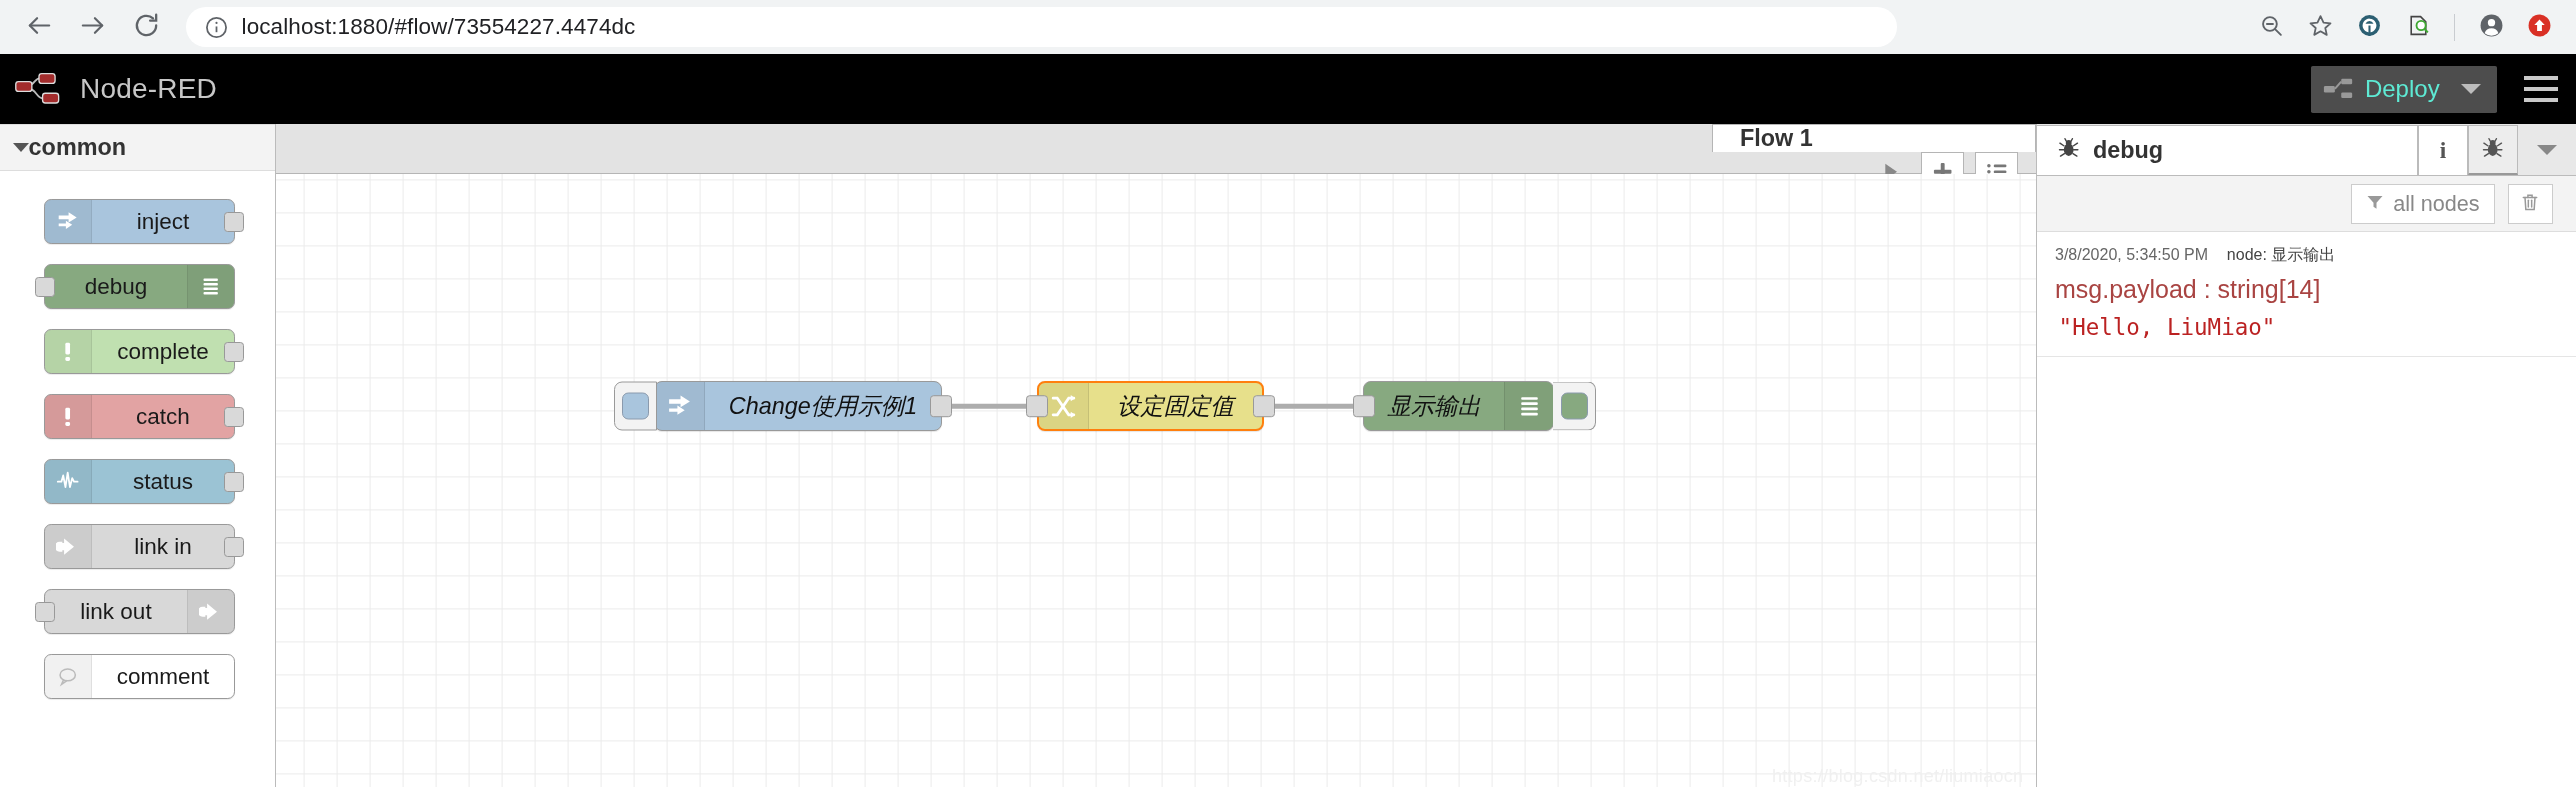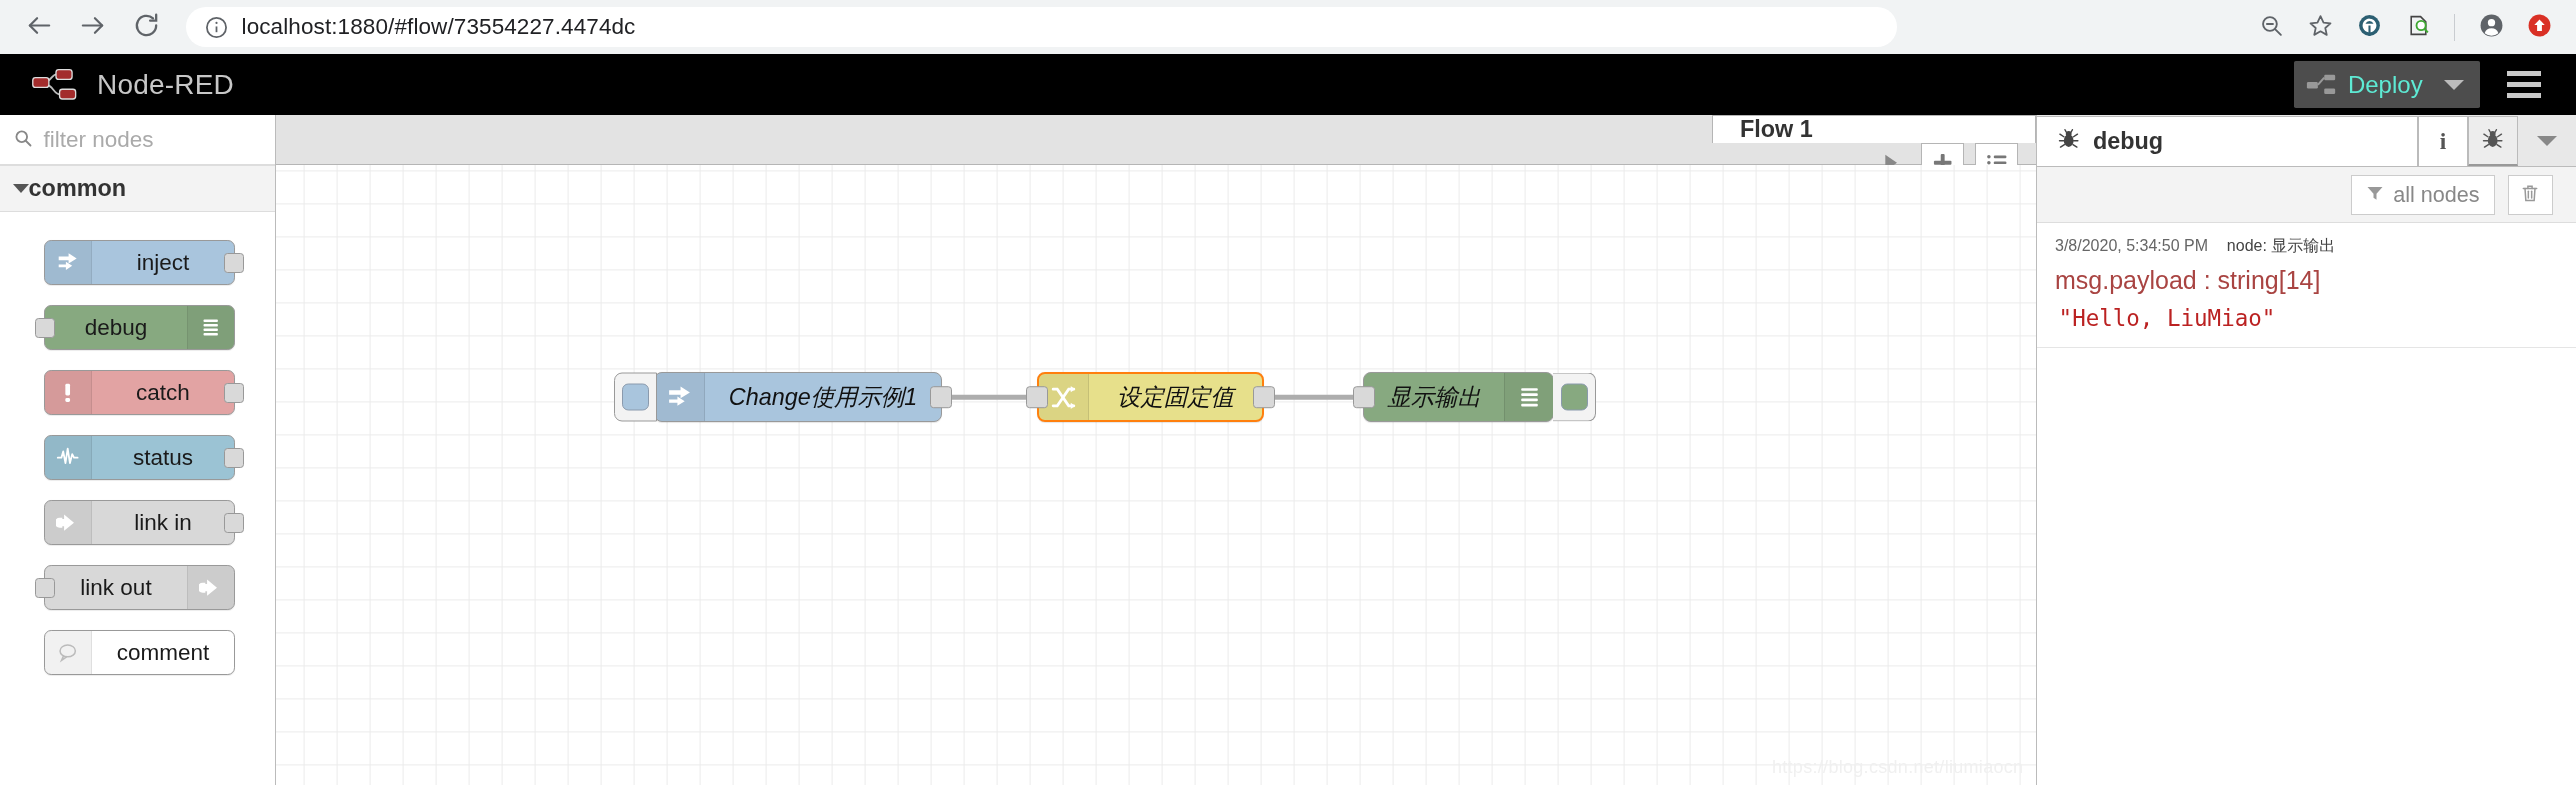--- a/index.html
+++ b/index.html
@@ -40,23 +40,23 @@
   .tb-icon {
     width: 47px; height: 47px;
     display: flex; align-items: center; justify-content: center;
     color: #5f6368; border-radius: 50%;
   }
   .tb-icon svg { width: 25px; height: 25px; }
   .tb-sep { width: 0.9px; height: 27px; background: #c9ccd0; margin: 0 10.8px; }
 
   
   #nr-header {
-    height: 61px; background: #000;
+    height: 70px; background: #000;
     display: flex; align-items: center;
-    padding: 0 31px; position: relative; gap: 12px;
+    padding: 0 14px; position: relative; gap: 12px;
   }
   #nr-logo { display: flex; align-items: center; gap: 16px; }
   #nr-logo-mark { width: 50px; height: 38px; }
   #nr-title { color: #c7c7c7; font-size: 28px; letter-spacing: 0.2px; }
 
   #nr-header-right {
     margin-left: auto; display: flex; align-items: center; gap: 23.4px;
   }
   #deploy-btn {
     background: #4d4d4d; color: #5eead4;
@@ -414,29 +414,20 @@
       <span></span>
       <span></span>
       <span></span>
     </div>
   </div>
 </div>
 
 <div id="workspace">
 
   <div id="palette">
-    <div id="palette-search">
-      <span>
-        <svg viewBox="0 0 24 24" fill="none" stroke="currentColor" stroke-width="2.2" stroke-linecap="round">
-          <circle cx="10.5" cy="10.5" r="6.4"></circle>
-            <line x1="15.3" y1="15.3" x2="21" y2="21"></line>
-        </svg>
-      </span>
-      <input id="palette-search-input" type="text" placeholder="filter nodes" style="">
-    </div>
 
     <div class="palette-category">
       <span class="cat-chevron"></span>
       <span class="cat-label">common</span>
     </div>
 
     <div id="palette-nodes">
 
       <div class="pal-node-row">
         <div class="pal-node" style="background:#a9c5dd">
@@ -459,20 +450,32 @@
             <svg viewBox="0 0 26 26" fill="#fff">
               <rect x="5" y="4" width="16" height="2.6" rx="1"></rect>
               <rect x="5" y="9" width="16" height="2.6" rx="1"></rect>
               <rect x="5" y="14" width="16" height="2.6" rx="1"></rect>
               <rect x="5" y="19" width="16" height="2.6" rx="1"></rect>
             </svg>
           </div>
         </div>
       </div>
 
+      <div class="pal-node-row">
+        <div class="pal-node" style="background:#c0e0b0">
+          <div class="icon-box">
+            <svg viewBox="0 0 26 26" fill="#fff">
+              <rect x="10.4" y="3" width="5.2" height="13" rx="1.6"></rect>
+              <rect x="10.4" y="19" width="5.2" height="4.4" rx="1.6"></rect>
+            </svg>
+          </div>
+          <span class="pal-label">complete</span>
+          <span class="port out"></span>
+        </div>
+      </div>
 
       <div class="pal-node-row">
         <div class="pal-node" style="background:#e2a3a3">
           <div class="icon-box">
             <svg viewBox="0 0 26 26" fill="#fff">
               <rect x="10.4" y="3" width="5.2" height="13" rx="1.6"></rect>
               <rect x="10.4" y="19" width="5.2" height="4.4" rx="1.6"></rect>
             </svg>
           </div>
           <span class="pal-label">catch</span>

